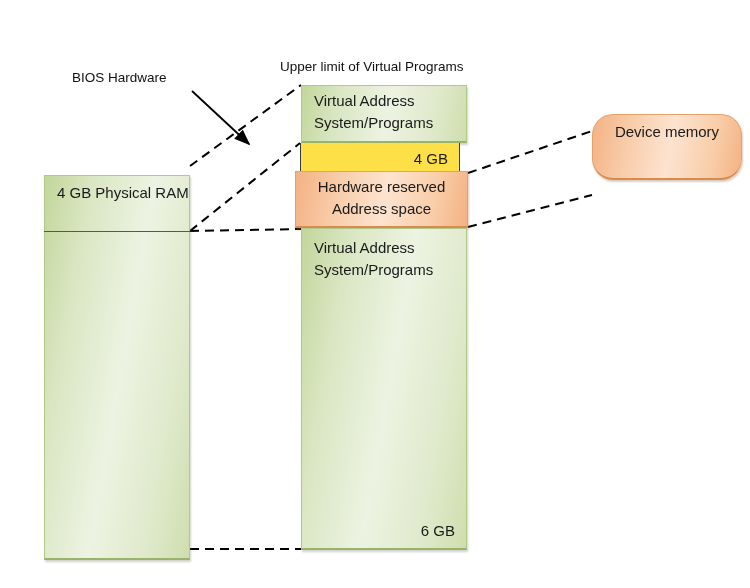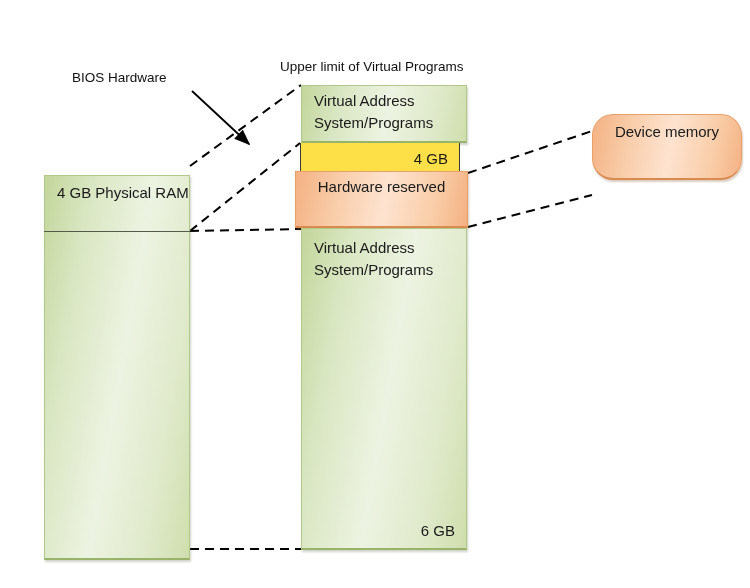--- a/index.html
+++ b/index.html
@@ -186,20 +186,21 @@
     <div class="box-label label-left" style="top:4px;">Virtual Address</div>
     <div class="box-label label-left" style="top:26px;">System/Programs</div>
   </div>
 
   <div class="box white-box" id="middle-white-gap">
     <div class="box-label label-right" style="top:5px;">4 GB</div>
   </div>
 
   <div class="box orange-box" id="middle-orange">
     <div class="box-label label-center" style="top:4px;">Hardware reserved</div>
+    <div class="box-label label-center" style="top:26px;">Address space</div>
   </div>
 
   <div class="box green-box" id="middle-bottom-green">
     <div class="box-label label-left" style="top:8px;">Virtual Address</div>
     <div class="box-label label-left" style="top:30px;">System/Programs</div>
     <div class="box-label label-right" style="bottom:6px;">6 GB</div>
   </div>
 
   <div class="box orange-box" id="device-memory-box">
     <div class="box-label label-center" style="top:6px;">Device memory</div>

